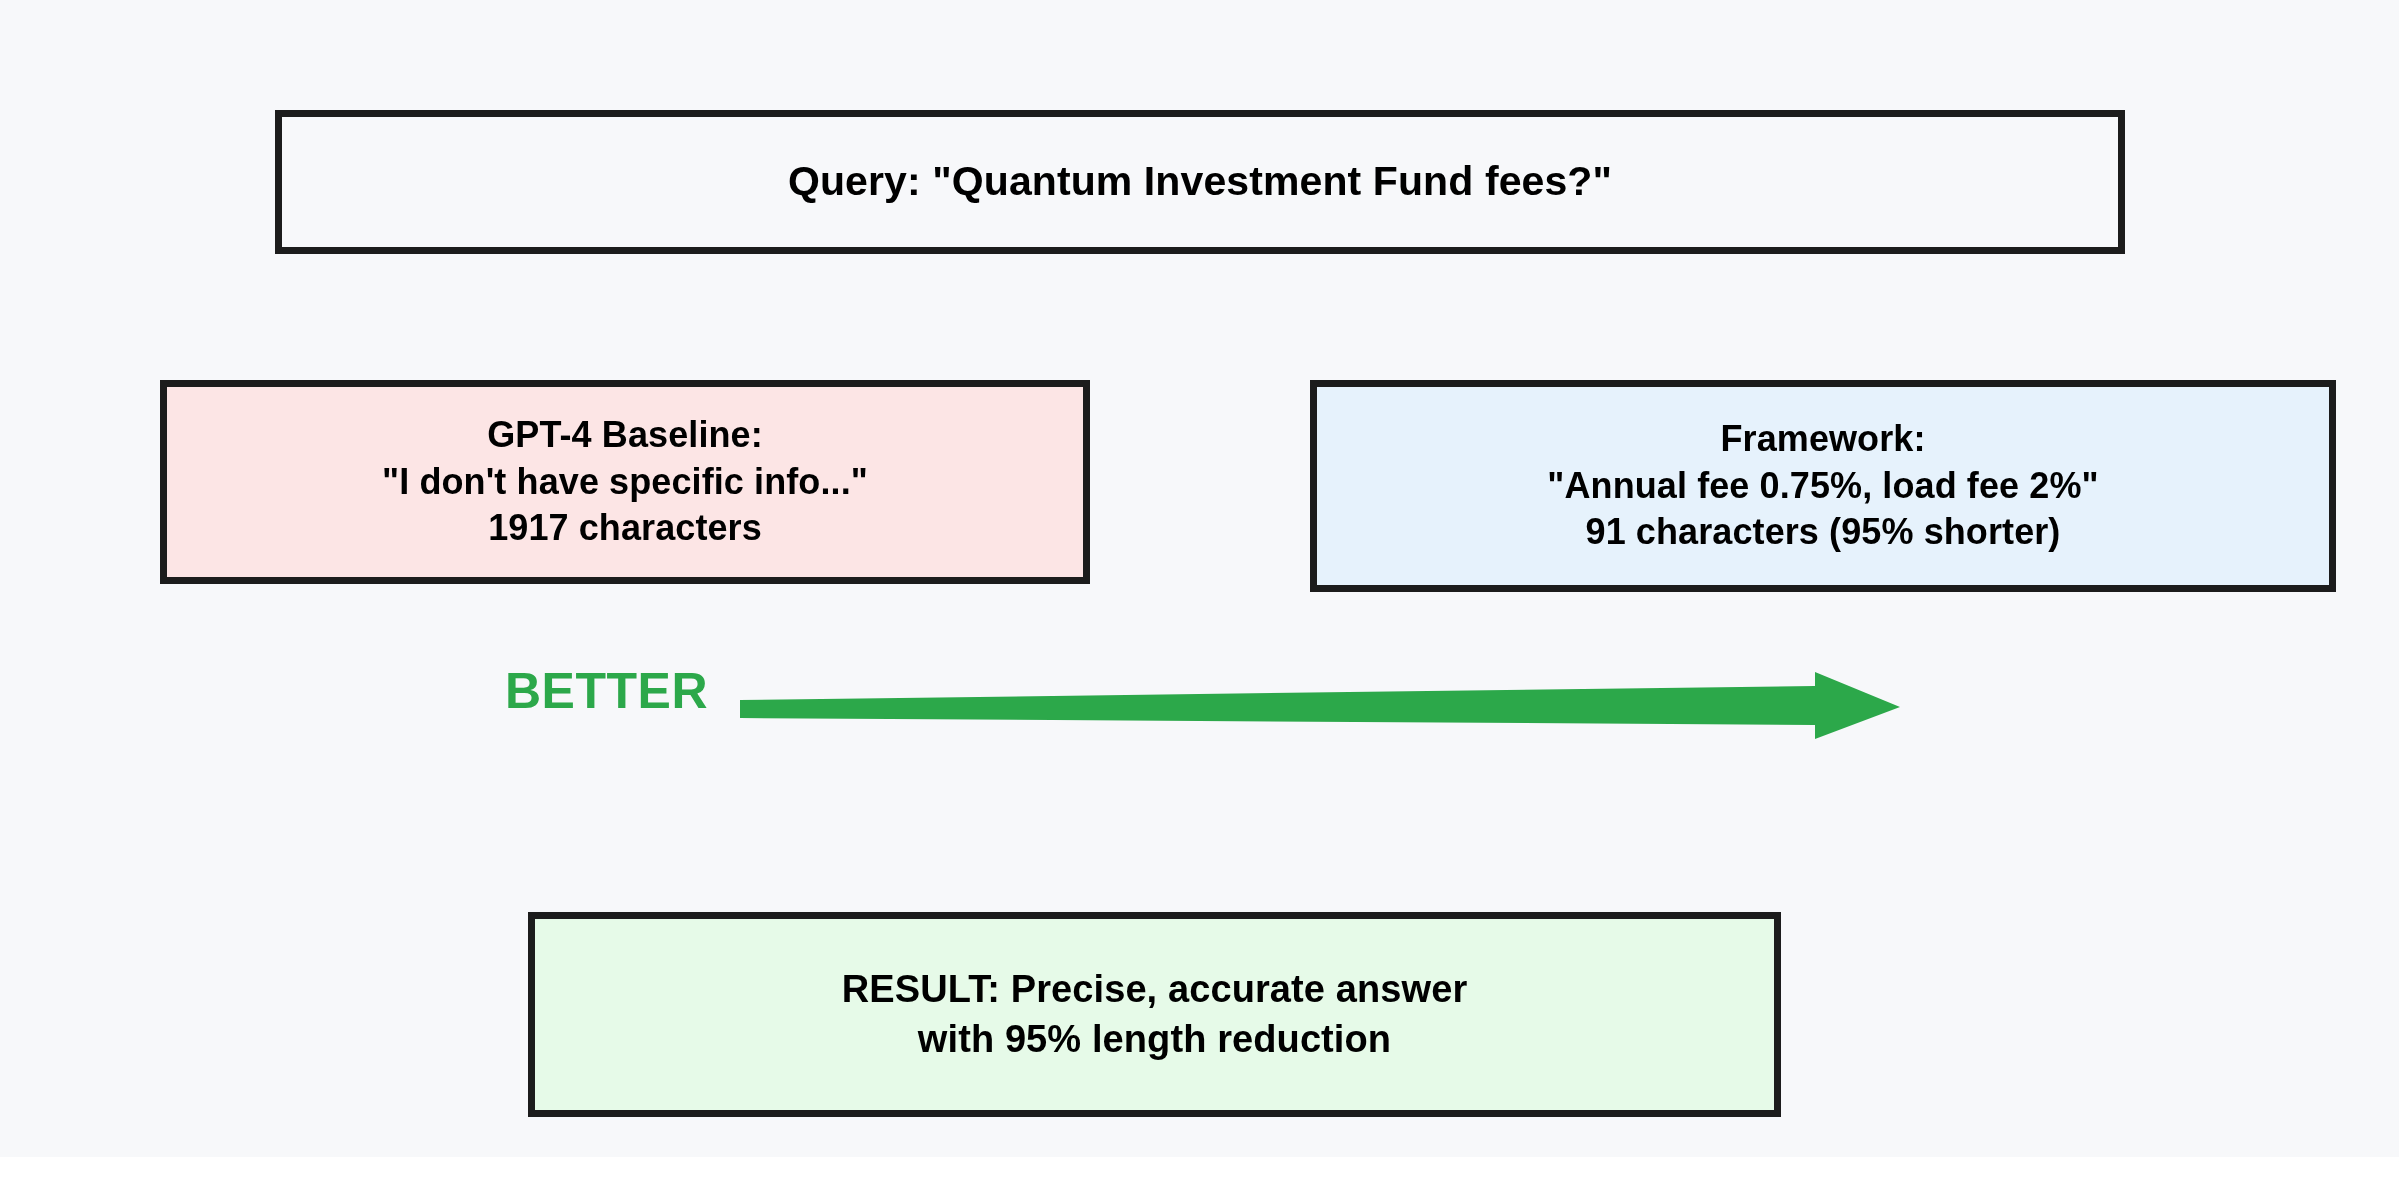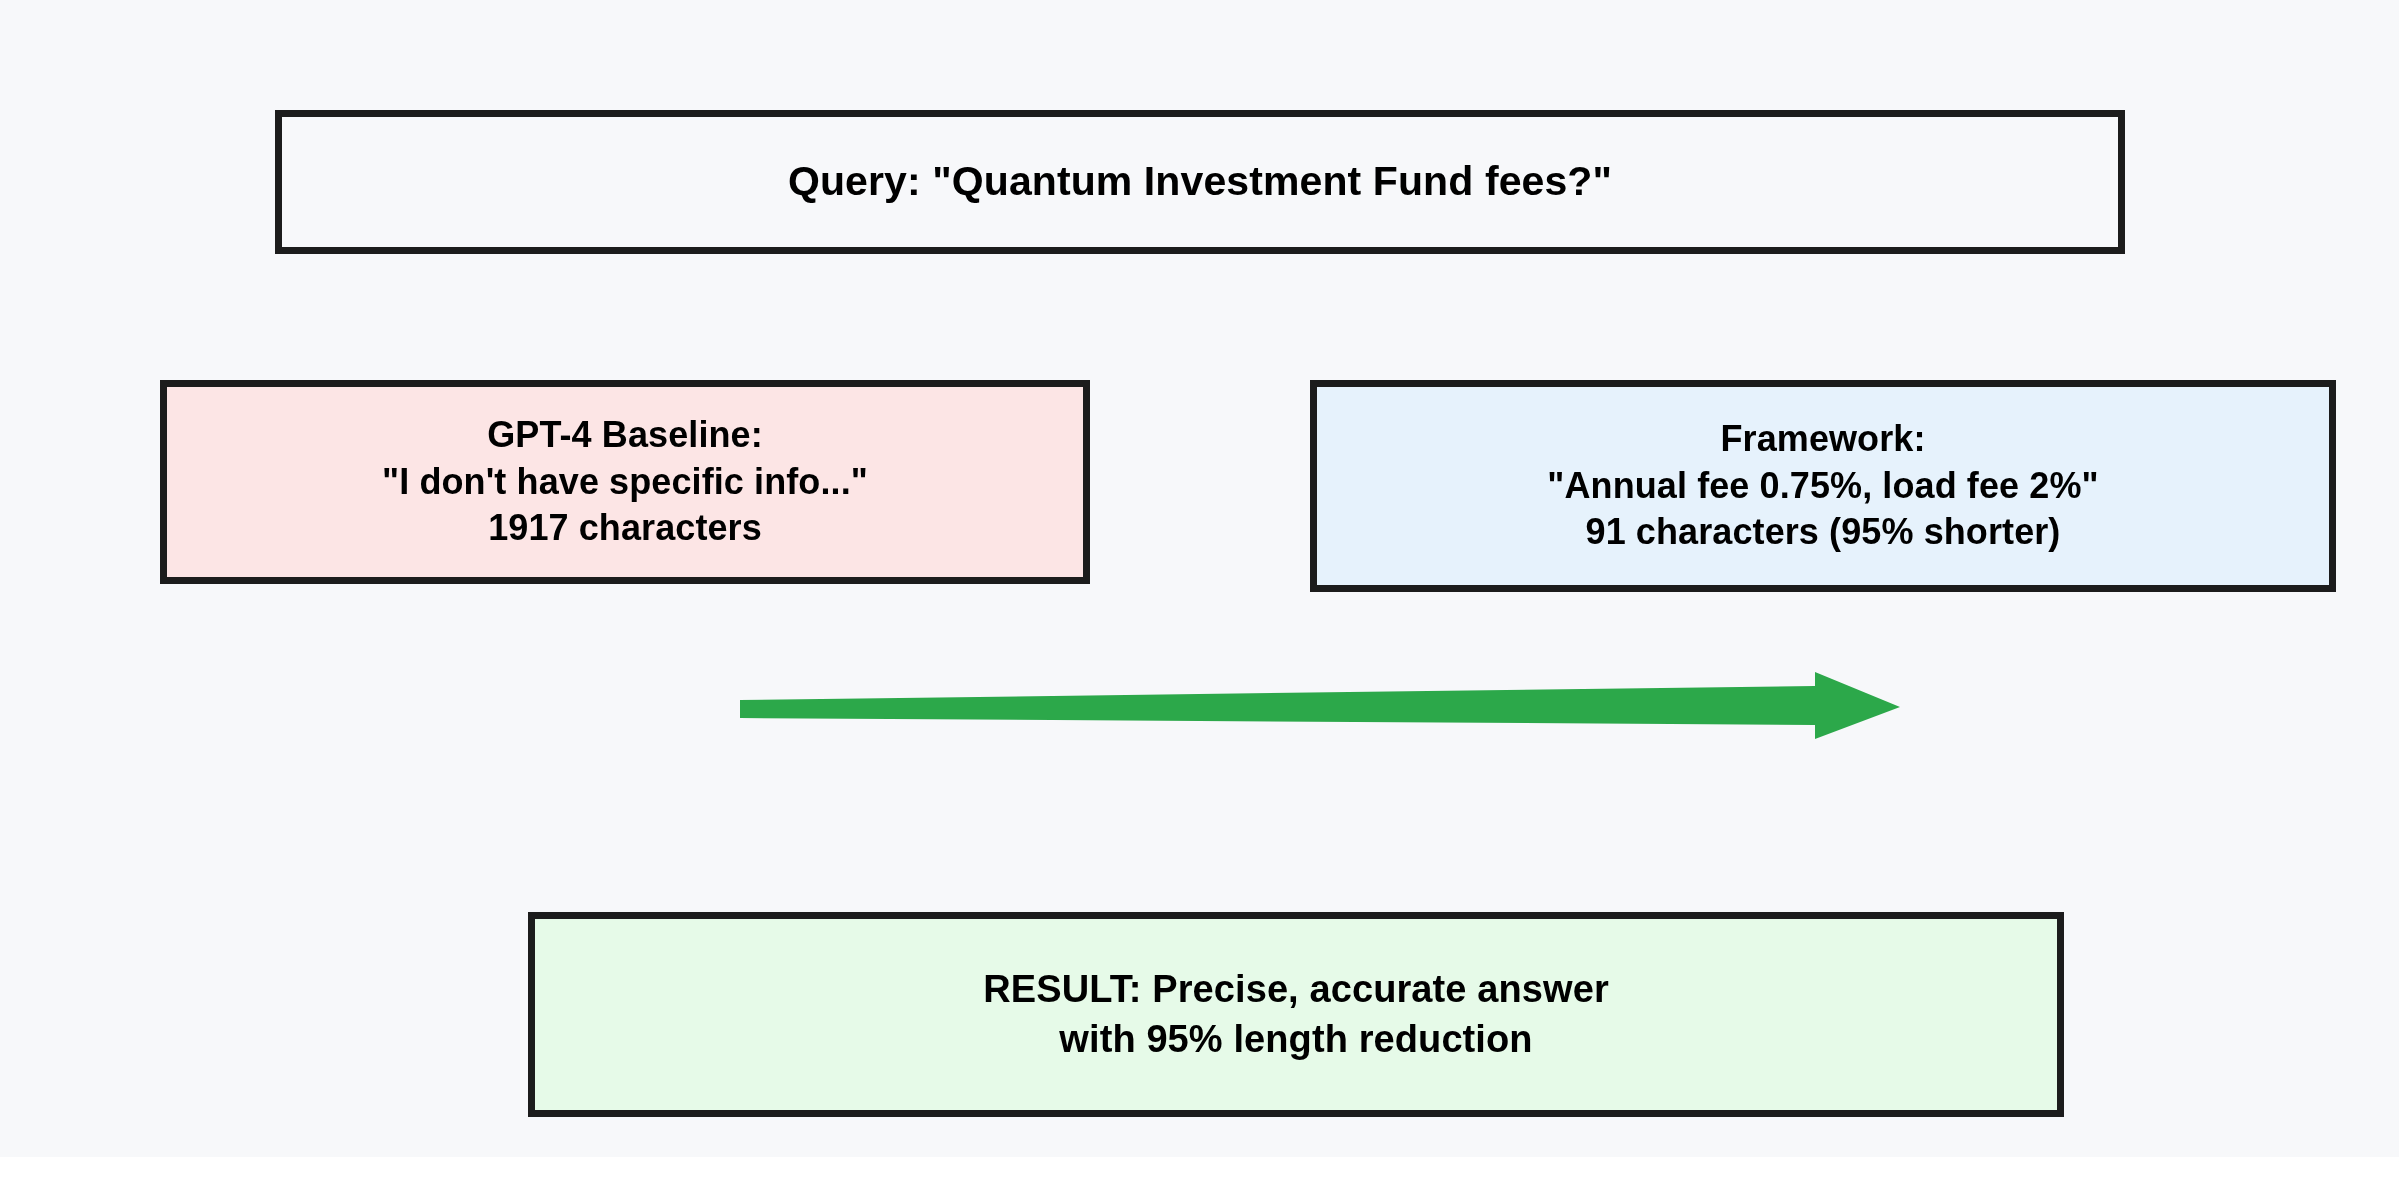--- a/index.html
+++ b/index.html
@@ -64,21 +64,21 @@
     width: 1026px;
     height: 212px;
     background: #e6f2fc;
     font-size: 36px;
   }
 
   
   #result-node {
     left: 528px;
     top: 912px;
-    width: 1536px;
+    width: 1253px;
     height: 205px;
     background: #e6fae8;
     font-size: 38px;
   }
 
   
   #better-label {
     position: absolute;
     left: 505px;
     top: 662px;
@@ -112,20 +112,21 @@
 "I don't have specific info..."
 1917 characters</span>
   </div>
 
   <div class="node" id="framework-node">
     <span class="text">Framework:
 "Annual fee 0.75%, load fee 2%"
 91 characters (95% shorter)</span>
   </div>
 
+  <div id="better-label">BETTER</div>
 
   <svg id="better-arrow" viewBox="0 0 1160 70" preserveAspectRatio="none">
     <polygon points="0,30 1075,16 1075,2 1160,37 1075,69 1075,55 0,48" fill="#2ca84a"></polygon>
   </svg>
 
   <div class="node" id="result-node">
     <span class="text">RESULT: Precise, accurate answer
 with 95% length reduction</span>
   </div>
 

